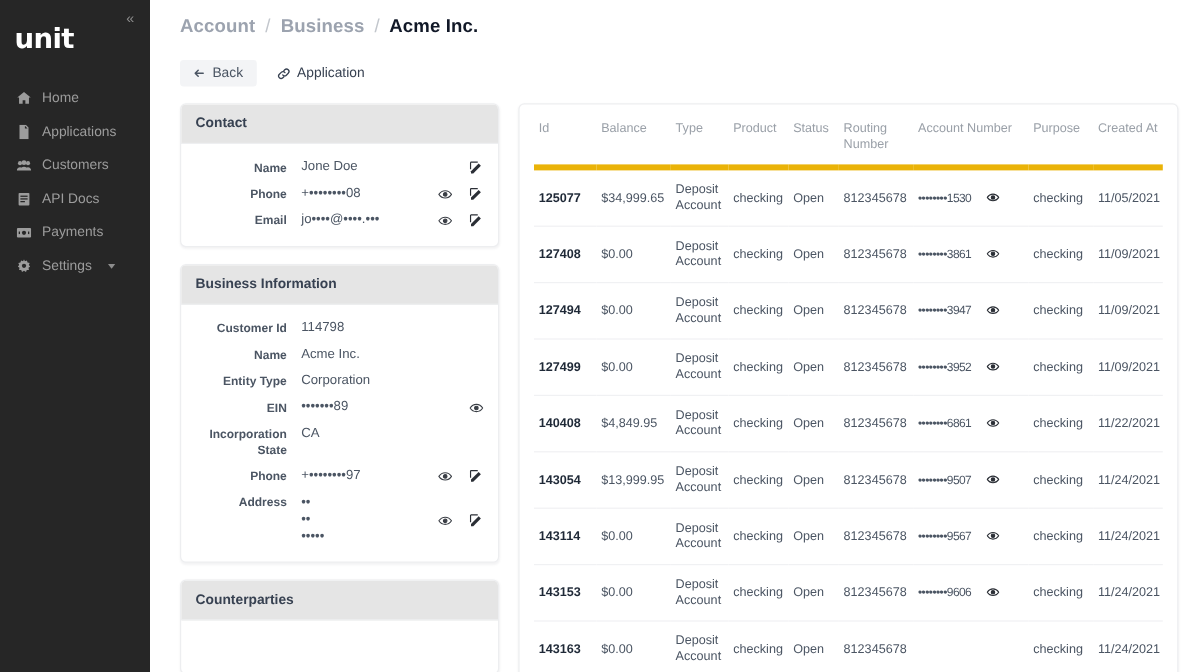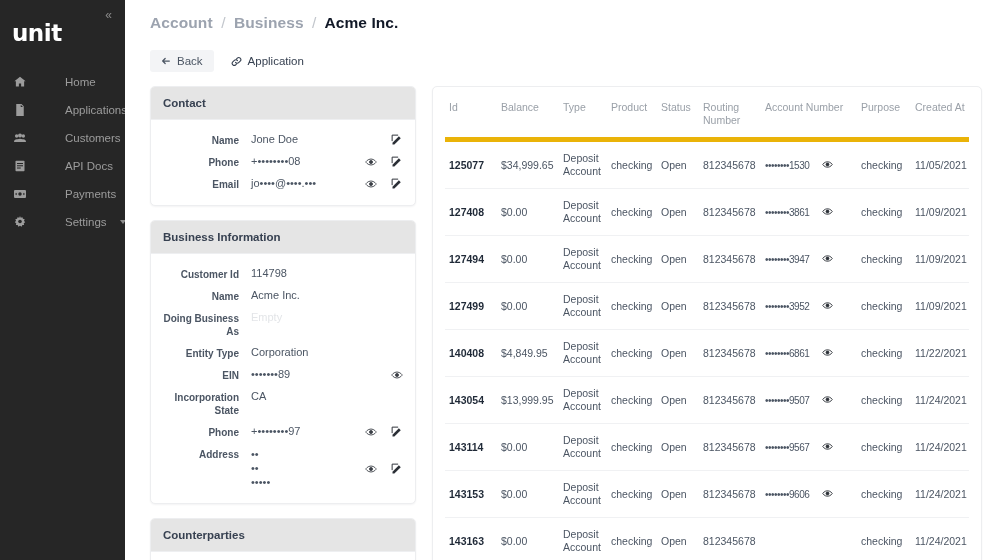--- a/index.html
+++ b/index.html
@@ -39,21 +39,21 @@
     display: flex; align-items: center;
     height: 28px;
     padding: 0 10px 0 14px;
     color: #9c9c9c;
     font-size: 11.5px;
     cursor: pointer;
     gap: 9px;
   }
   .nav-ico { width: 12px; height: 12px; display:inline-flex; align-items:center; justify-content:center; flex: 0 0 12px; }
   .nav-ico svg { display:block; }
-  .nav-label { white-space: nowrap; margin-left: 30px; }
+  .nav-label { white-space: nowrap; }
   .caret {
     width: 0; height: 0; margin-left: 4px;
     border-left: 3px solid transparent;
     border-right: 3px solid transparent;
     border-top: 4px solid #8d8d8d;
   }
 
   
   .main {
     flex: 1; height: 560px; position: relative;
@@ -368,25 +368,20 @@
               <div class="kv-val">114798</div>
               <div class="kv-acts"></div>
             </div>
 
             <div class="kv">
               <div class="kv-label">Name</div>
               <div class="kv-val">Acme Inc.</div>
               <div class="kv-acts"></div>
             </div>
 
-            <div class="kv">
-              <div class="kv-label">Doing Business As</div>
-              <div class="kv-val empty">Empty</div>
-              <div class="kv-acts"></div>
-            </div>
 
             <div class="kv">
               <div class="kv-label">Entity Type</div>
               <div class="kv-val">Corporation</div>
               <div class="kv-acts"></div>
             </div>
 
             <div class="kv">
               <div class="kv-label">EIN</div>
               <div class="kv-val">•••••••89</div>

